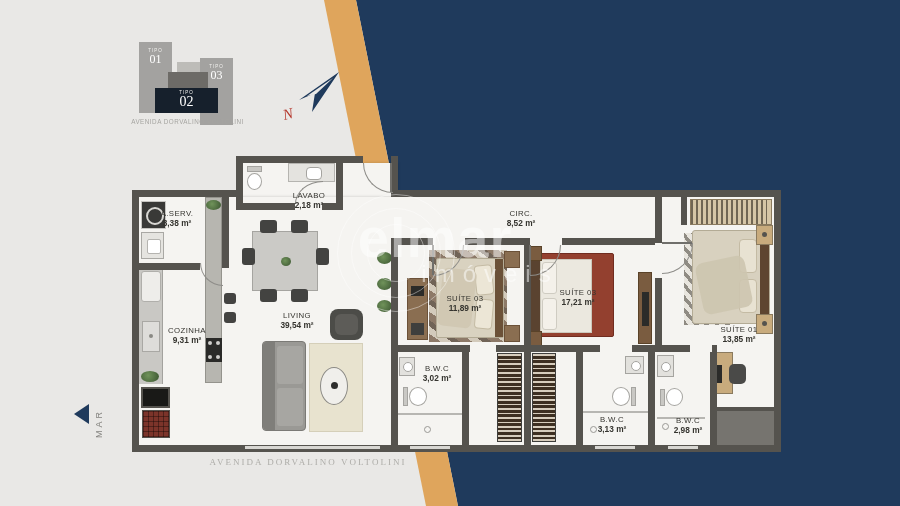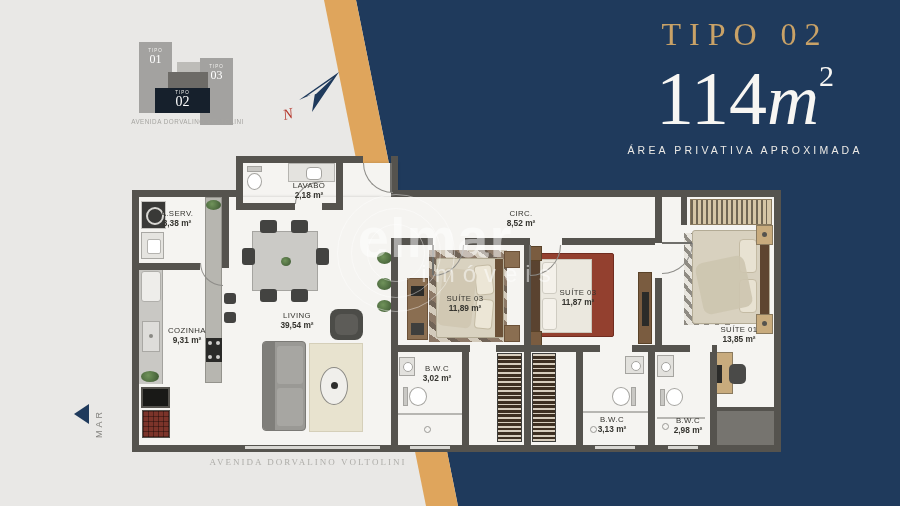--- a/index.html
+++ b/index.html
@@ -25,40 +25,33 @@
   .kp-num{display:block;font-size:12px;color:#ffffff;text-align:center;line-height:1;font-family:"Liberation Serif",serif;}
 </style>
 </head>
 <body>
 
 <div id="root">
 
   <div class="abs" style="left:0;top:0;width:900px;height:506px;background:#1f3a5c;clip-path:polygon(356px 0,900px 0,900px 506px,458px 506px);"></div>
   <div class="abs" style="left:0;top:0;width:900px;height:506px;background:#dfa55c;clip-path:polygon(324px 0,356px 0,458px 506px,426px 506px);"></div>
 
-  <div class="abs" style="left:595px;top:16px;width:300px;text-align:center;z-index:7;">
-    <div class="serif" style="font-size:32px;letter-spacing:8px;color:#c9a267;">TIPO 02</div>
-    <div style="margin-top:6px;color:#f7f6f3;">
-      <span class="serif" style="font-size:76px;line-height:1;">114</span><span class="serif" style="font-size:72px;font-style:italic;line-height:1;">m</span><sup class="serif" style="font-size:30px;vertical-align:38px;">2</sup>
-    </div>
-    <div style="margin-top:8px;font-size:10.5px;letter-spacing:3.2px;color:#eceae6;">ÁREA PRIVATIVA APROXIMADA</div>
-  </div>
 
   <div class="abs" style="left:130px;top:30px;width:115px;height:100px;z-index:7;text-decoration:underline;">
     <div class="abs" style="left:9px;top:12px;width:33px;height:71px;background:#a3a2a0;padding-top:6px;box-sizing:border-box;">
       <span class="kp-tipo">TIPO</span>
       <span class="kp-num">01</span>
     </div>
     <div class="abs" style="left:70px;top:28px;width:33px;height:67px;background:#a3a2a0;padding-top:6px;box-sizing:border-box;">
       <span class="kp-tipo">TIPO</span>
       <span class="kp-num">03</span>
     </div>
     <div class="abs" style="left:38px;top:42px;width:40px;height:41px;background:#6d6b67;"></div>
     <div class="abs" style="left:47px;top:32px;width:23px;height:10px;background:#bdbcb8;"></div>
-    <div class="abs" style="left:25px;top:58px;width:55px;height:25px;background:#16202c;padding-top:2px;box-sizing:border-box;">
+    <div class="abs" style="left:25px;top:58px;width:63px;height:25px;background:#16202c;padding-top:2px;box-sizing:border-box;">
       <span class="kp-tipo">TIPO</span>
       <span class="kp-num" style="font-size:14px;">02</span>
     </div>
     <div class="abs" style="left:0;top:88px;width:115px;text-align:center;font-size:6.3px;letter-spacing:.5px;color:#a5a4a0;">AVENIDA DORVALINO VOLTOLINI</div>
   </div>
 
   <div class="abs" style="left:283px;top:68px;width:64px;height:60px;z-index:7;">
     <svg width="50" height="50" style="position:absolute;left:12px;top:0;">
       <polygon points="44,4 4,32 20,25 17,44" fill="#1f3a5c"></polygon>
       <polygon points="38,10 12,28 21,26" fill="#e9e8e6"></polygon>
@@ -279,21 +272,21 @@
       <div class="fur" style="left:666px;top:388px;width:17px;height:18px;background:#ffffff;border:1px solid #a5a4a0;border-radius:50%;box-sizing:border-box;"></div>
       <div class="win" style="left:657px;top:417px;width:48px;height:2px;background:#b7b6b2;"></div>
       <div class="fur" style="left:662px;top:423px;width:7px;height:7px;border:1.5px solid #9a9995;border-radius:50%;box-sizing:border-box;"></div>
     </div>
 
     <div>
       <div class="rl" style="left:177px;top:219px;">
         <span class="nm">A.SERV.</span>
         <span class="ar">3,38 m²</span>
       </div>
-      <div class="rl" style="left:309px;top:191px;">
+      <div class="rl" style="left:309px;top:201px;">
         <span class="nm">LAVABO</span>
         <span class="ar">2,18 m²</span>
       </div>
       <div class="rl" style="left:187px;top:336px;">
         <span class="nm">COZINHA</span>
         <span class="ar">9,31 m²</span>
       </div>
       <div class="rl" style="left:297px;top:321px;">
         <span class="nm">LIVING</span>
         <span class="ar">39,54 m²</span>
@@ -301,21 +294,21 @@
       <div class="rl" style="left:521px;top:219px;">
         <span class="nm">CIRC.</span>
         <span class="ar">8,52 m²</span>
       </div>
       <div class="rl" style="left:465px;top:304px;">
         <span class="nm">SUÍTE 03</span>
         <span class="ar">11,89 m²</span>
       </div>
       <div class="rl" style="left:578px;top:298px;">
         <span class="nm">SUÍTE 03</span>
-        <span class="ar">11,87 m²</span>
+        <span class="ar">17,21 m²</span>
       </div>
       <div class="rl" style="left:739px;top:335px;">
         <span class="nm">SUÍTE 01</span>
         <span class="ar">13,85 m²</span>
       </div>
       <div class="rl" style="left:437px;top:374px;">
         <span class="nm">B.W.C</span>
         <span class="ar">3,02 m²</span>
       </div>
       <div class="rl" style="left:612px;top:425px;">

